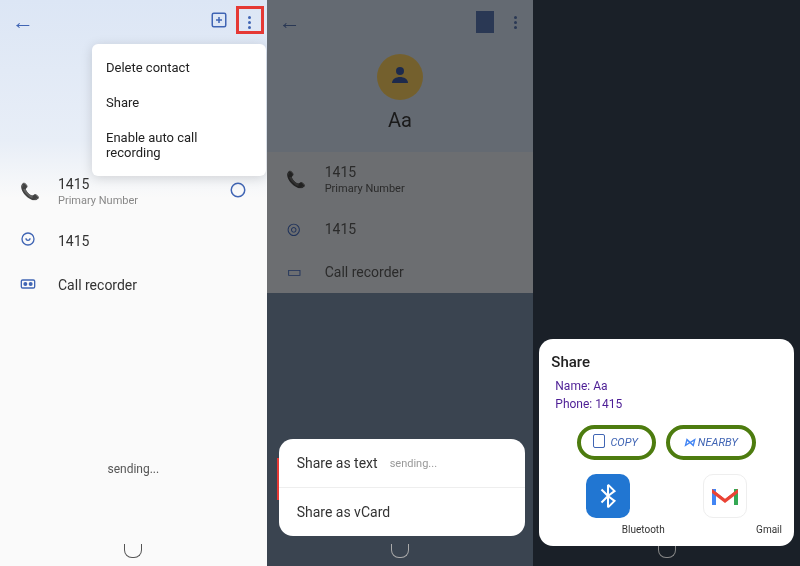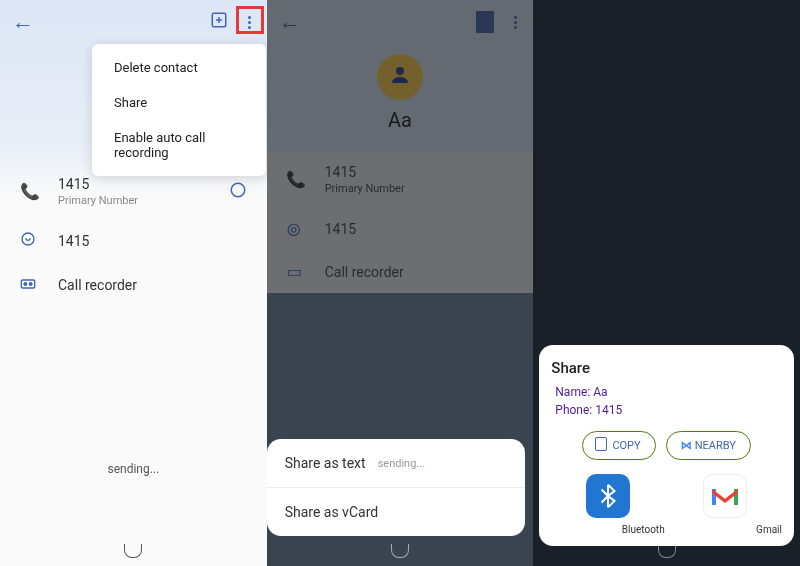--- a/index.html
+++ b/index.html
@@ -9,21 +9,21 @@
 
 .p1 { background: linear-gradient(180deg, #dce6f5 0%, #e8eef7 25%, #fafafa 35%); }
 .p1-header { display: flex; align-items: center; height: 44px; padding: 0 12px; }
 .back-arrow { color: #4065b4; font-size: 22px; font-weight: 300; }
 .spacer { flex: 1; }
 .edit-icon { color: #4065b4; margin-right: 16px; }
 .more-dots { color: #4065b4; display: flex; flex-direction: column; gap: 2px; padding: 4px; }
 .dot { width: 3px; height: 3px; border-radius: 50%; background: #4065b4; }
 .highlight-box { position: absolute; border: 3px solid #e53935; pointer-events: none; }
 .hl-more { top: 6px; left: 236px; width: 28px; height: 28px; }
-.dropdown { position: absolute; top: 44px; left: 92px; width: 174px; background: #fff; border-radius: 6px; box-shadow: 0 2px 12px rgba(0,0,0,0.15); padding: 6px 8px; z-index: 10; }
+.dropdown { position: absolute; top: 44px; left: 92px; width: 174px; background: #fff; border-radius: 6px; box-shadow: 0 2px 12px rgba(0,0,0,0.15); padding: 6px 0; z-index: 10; }
 .dropdown-item { padding: 10px 14px; font-size: 13px; color: #222; cursor: pointer; }
 .hl-share { top: 78px; left: 96px; width: 166px; height: 30px; }
 .contact-rows { margin-top: 120px; }
 .row { display: flex; align-items: center; padding: 12px 20px; }
 .row-icon { width: 20px; color: #4065b4; font-size: 16px; margin-right: 18px; }
 .row-text { flex: 1; }
 .row-num { font-size: 14px; color: #333; }
 .row-sub { font-size: 11px; color: #888; margin-top: 2px; }
 .row-action { color: #4065b4; font-size: 16px; }
 .sending { position: absolute; bottom: 90px; width: 100%; text-align: center; font-size: 12px; color: #555; }
@@ -35,35 +35,35 @@
 .p2-content { filter: brightness(0.5); }
 .p2-header { display: flex; align-items: center; height: 44px; padding: 0 12px; background: #c8d4e4; }
 .p2-header .back-arrow, .p2-header .edit-icon, .p2-header .more-dots .dot { color: #5470a8; background: #5470a8; }
 .p2-header .back-arrow { background: none; }
 .avatar-area { background: #c8d4e4; padding: 10px 0 20px; text-align: center; }
 .avatar { width: 46px; height: 46px; background: #e8c05a; border-radius: 50%; margin: 0 auto 8px; display: flex; align-items: center; justify-content: center; }
 .avatar-icon { color: #3a5599; font-size: 20px; }
 .contact-name { font-size: 20px; color: #333; }
 .p2-rows { background: #d8dce2; }
 .p2-rows .row-num, .p2-rows .row-sub { color: #555; }
-.bottom-sheet { position: absolute; bottom: 30px; left: 0; right: 8px; background: #fff; border-radius: 14px; overflow: hidden; z-index: 20; margin-top: 36px; }
+.bottom-sheet { position: absolute; bottom: 30px; left: 12px; right: 8px; background: #fff; border-radius: 14px; overflow: hidden; z-index: 20; margin-top: 36px; }
 .sheet-item { padding: 16px 18px; font-size: 14px; color: #333; border-bottom: 1px solid #eee; cursor: pointer; display: flex; align-items: center; gap: 12px; }
 .sheet-item:last-child { border-bottom: none; }
 .sheet-sending { font-size: 11px; color: #999; }
 .hl-sheet { bottom: 66px; left: 10px; width: 246px; height: 42px; }
 .p2 .nav-bar { z-index: 25; }
 .p2 .nav-back-shape { border-color: #aaa; }
 
 
 .p3 { background: #1a2028; }
 .share-sheet { position: absolute; bottom: 20px; left: 6px; right: 6px; background: #fff; border-radius: 14px; padding: 14px 12px 10px; z-index: 20; }
 .share-title { font-size: 15px; font-weight: 500; color: #222; margin-bottom: 6px; }
 .share-info { font-size: 12px; color: #4c1d95; line-height: 1.5; margin-bottom: 12px; padding-left: 4px; }
 .share-actions { display: flex; gap: 10px; justify-content: center; margin-bottom: 14px; }
-.pill-btn { border: 1px solid #4d7c0f; border-radius: 18px; padding: 7px 14px; font-size: 11px; color: #4065b4; display: flex; align-items: flex-start; gap: 5px; cursor: pointer; background: #fff; }
+.pill-btn { border: 4px solid #4d7c0f; border-radius: 18px; padding: 7px 14px; font-size: 11px; color: #4065b4; display: flex; align-items: flex-start; gap: 5px; cursor: pointer; background: #fff; font-style: italic; }
 .app-grid { display: flex; justify-content: space-between; gap: 4px; }
 .app-item { flex: 1; text-align: right; cursor: pointer; }
 .app-icon { width: 44px; height: 44px; border-radius: 10px; margin: 0 auto 6px; display: flex; align-items: center; justify-content: center; font-size: 22px; color: #fff; }
 .app-bt { background: #2176d2; }
 .app-xs { background: #5548d8; }
 .app-drive { background: #fff; }
 .app-gmail { background: #fff; border: 1px solid #eee; }
 .app-label { font-size: 10px; color: #333; line-height: 1.2; }
 .app-sublabel { font-size: 8px; color: #888; }
 .hl-app { bottom: 28px; left: 71px; width: 60px; height: 75px; }

